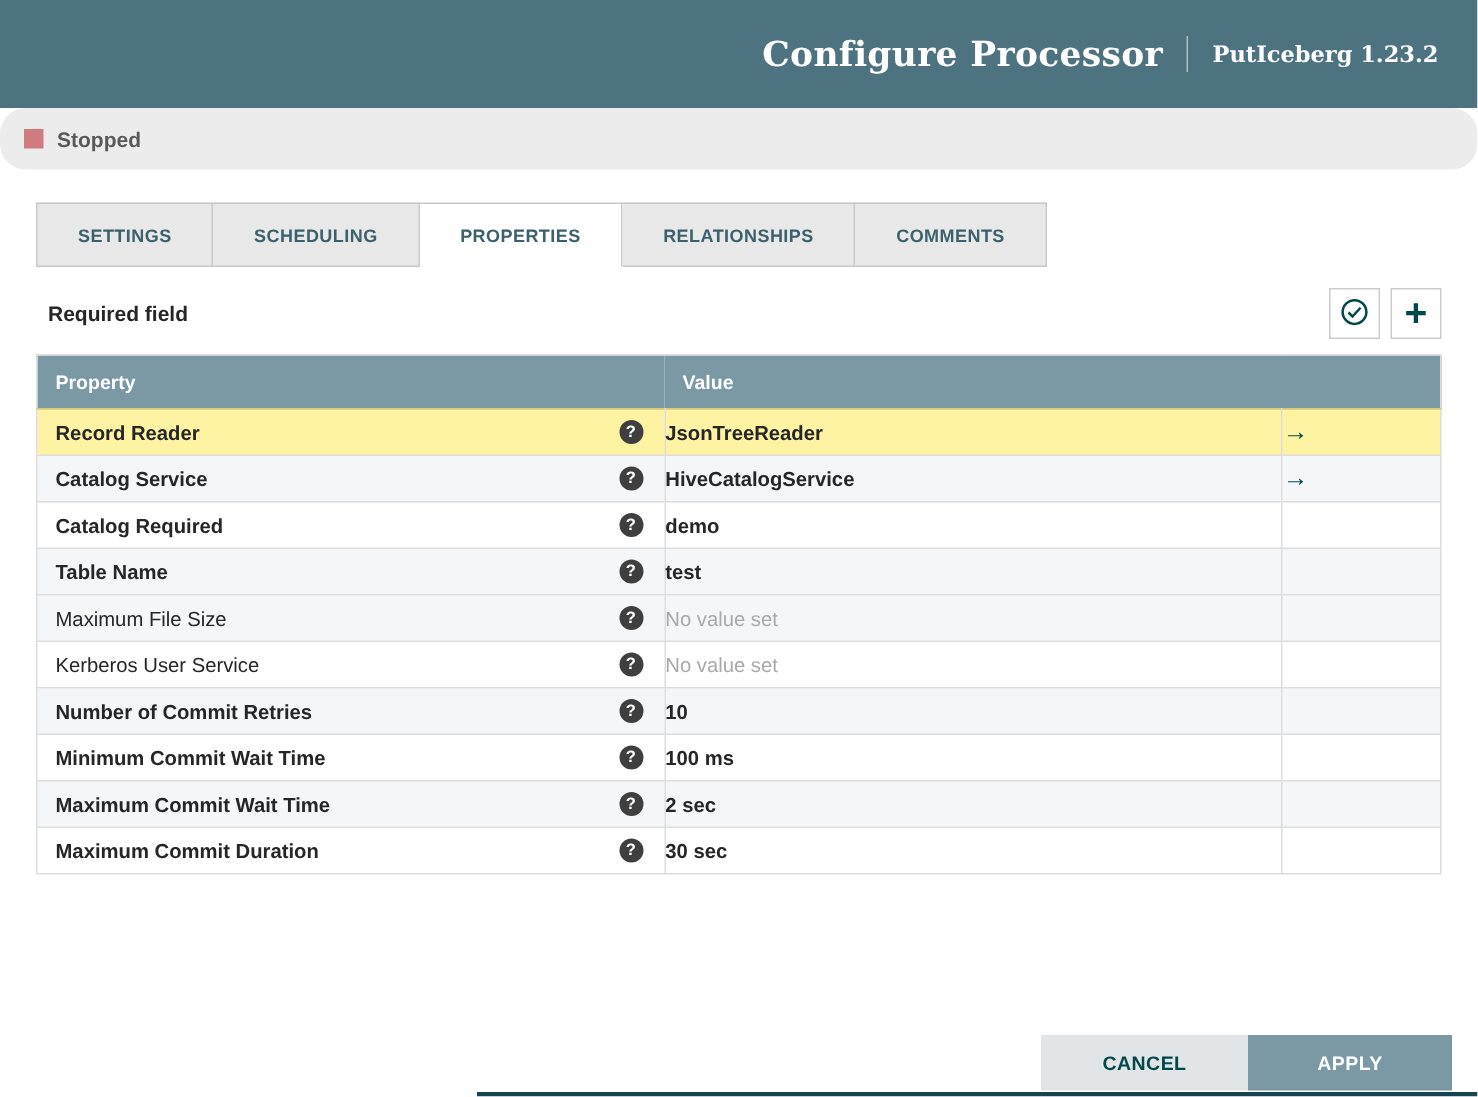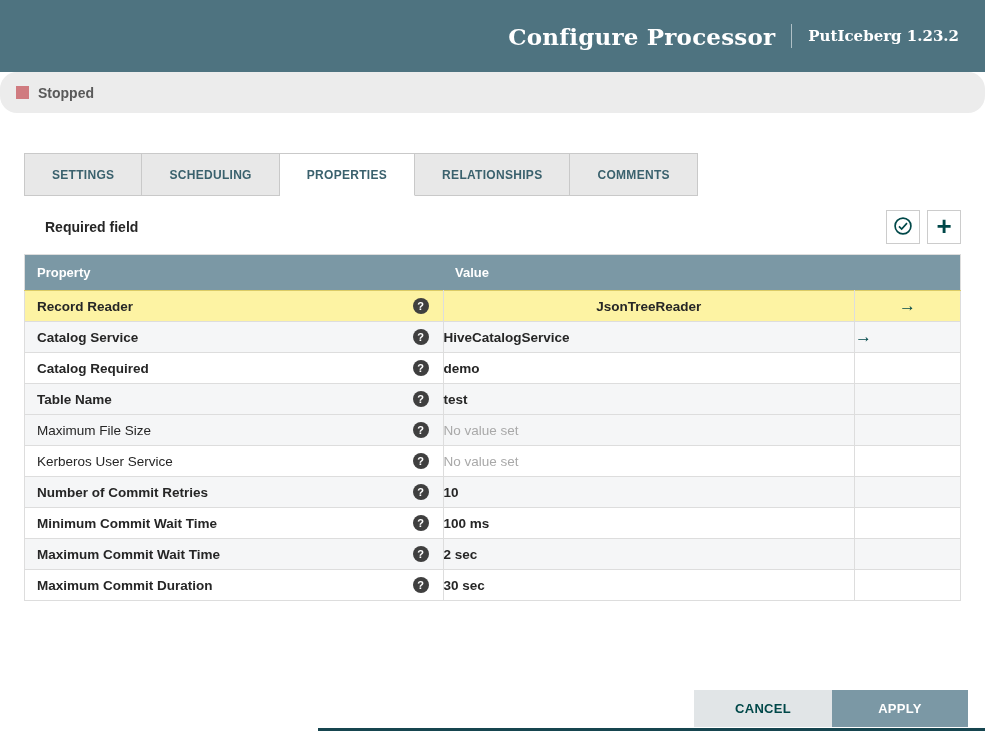--- a/index.html
+++ b/index.html
@@ -42,29 +42,29 @@
 
   
   .tabs { display:flex; }
   .tab {
     height:43px; min-width:115px; padding:0 27px;
     display:flex; align-items:center; justify-content:center;
     font-size:12px; font-weight:bold; letter-spacing:.3px;
     color:var(--tab-text,#3a616d);
     background:#e8e8e8;
     border:1px solid #c9c9c9; border-left:none;
-    cursor:pointer; user-select:none;margin-top:18px;
+    cursor:pointer; user-select:none;
   }
   .tab:first-child { border-left:1px solid #c9c9c9; }
   .tab.active { background:#fff; border-bottom:1px solid #fff; }
 
   
   .toolbar {
     display:flex; align-items:center; justify-content:space-between;
-    margin:14px 0 10px 13px; padding-left:8px;gap:24px;
+    margin:14px 0 10px 0; padding-left:8px;gap:24px;
   }
   .required-label { font-size:14px; font-weight:bold; color:#262626; }
   .toolbar-buttons { display:flex; gap:7px; }
   .icon-button {
     width:34px; height:34px;
     background:#fff; border:1px solid #cccccc;
     display:flex; align-items:center; justify-content:center;
     cursor:pointer;
   }
   .plus-glyph {
@@ -81,21 +81,21 @@
     background:var(--table-header-bg,#7b98a5);
     color:#ffffff; font-size:13px; font-weight:bold;
     text-align:left; height:36px; padding:0 12px;
   }
   table.props tbody td {
     height:31px; border-bottom:1px solid #dddddd;
     font-size:13.5px; color:#262626; padding:0;
     background-clip:padding-box;
   }
   tr.alt { background:var(--alt-row-bg,#f5f6f7); }
-  tr.selected { background:var(--selected-row-bg,#fdf3a3);text-align:center; }
+  tr.selected { background:var(--selected-row-bg,#fdf3a3); }
   tr.selected td { border-top:1px solid var(--selected-row-border,#dbcb66); border-bottom:1px solid var(--selected-row-border,#dbcb66); }
   .prop-cell { border-right:1px solid #dddddd; }
   .cell-flex { display:flex; align-items:center; justify-content:space-between; padding:0 14px 0 12px; }
   .prop-name.req { font-weight:bold; }
   .value-cell { border-right:1px solid #dddddd; padding:0 12px; }
   .value-text.req { font-weight:bold; }
   .value-text.placeholder { color:var(--no-value-text,#a9a9a9); font-weight:normal; }
   .help-icon {
     width:16px; height:16px; border-radius:50%;
     background:#3f3f3f; color:#fff;

